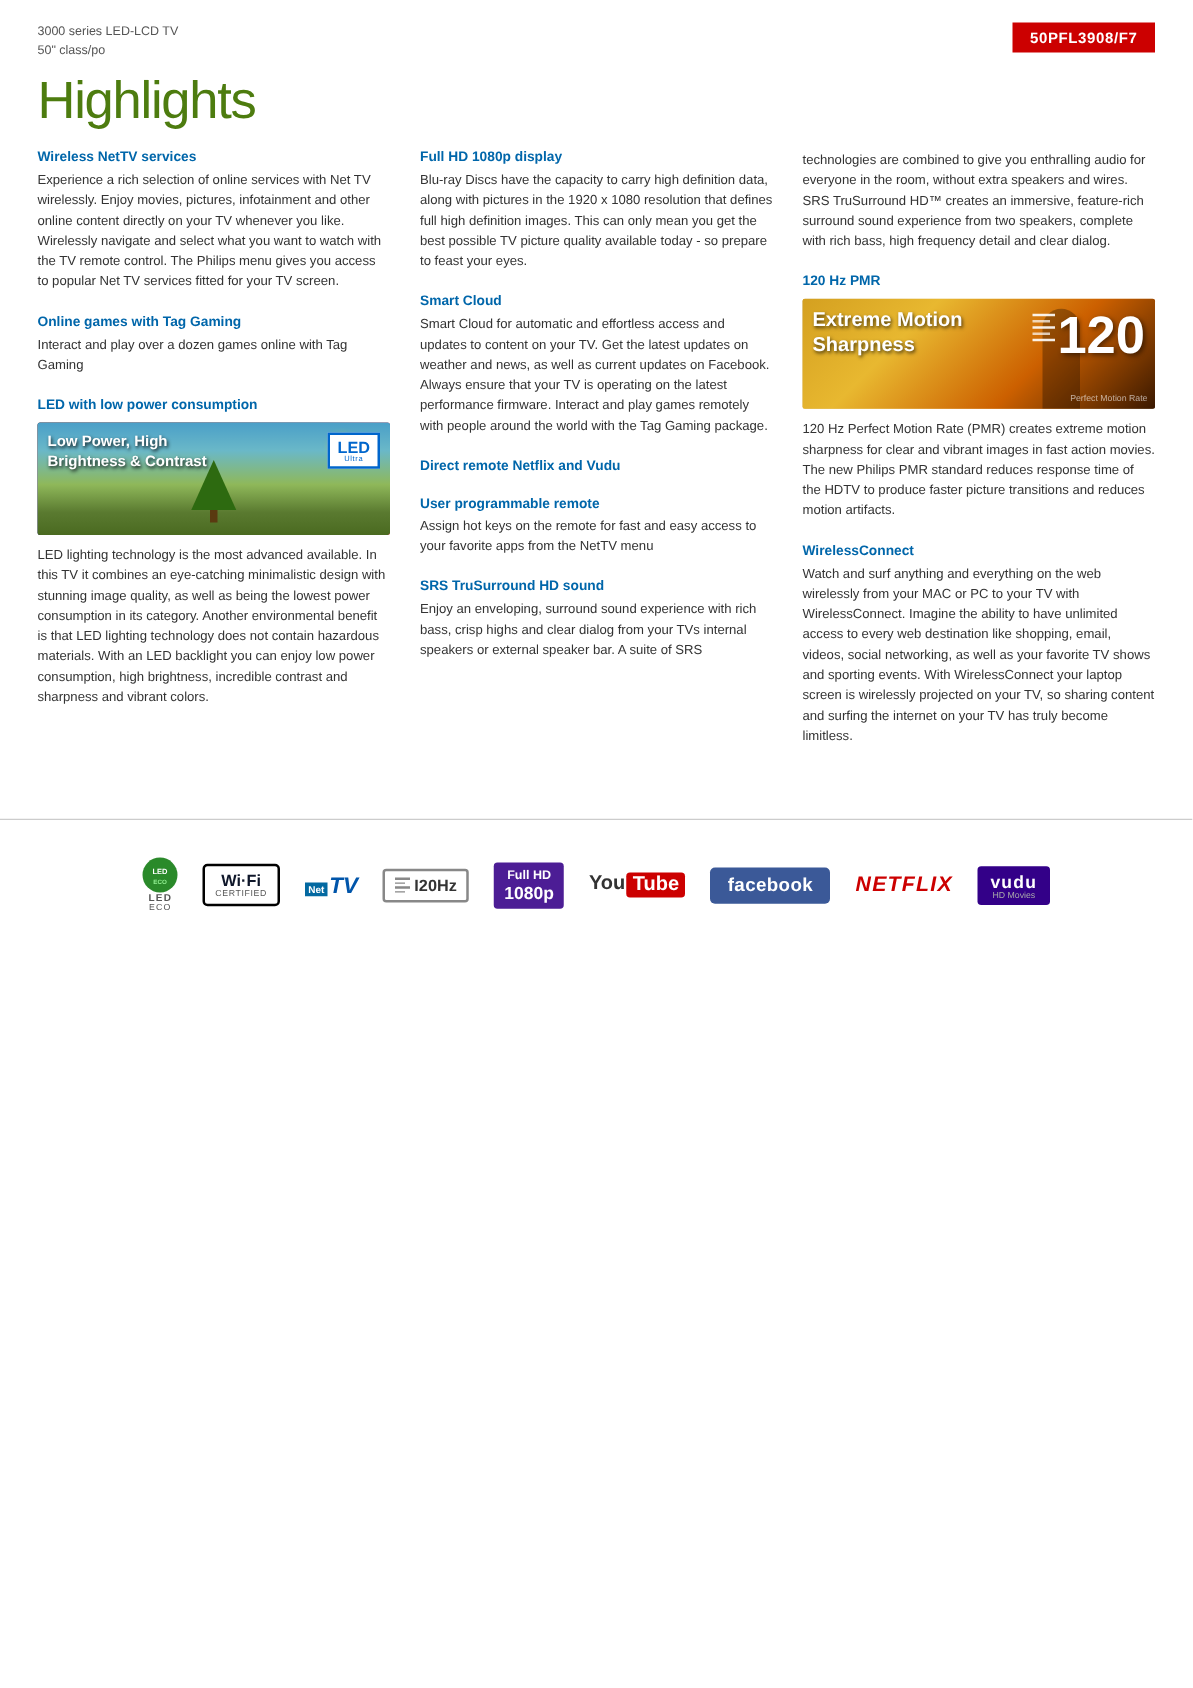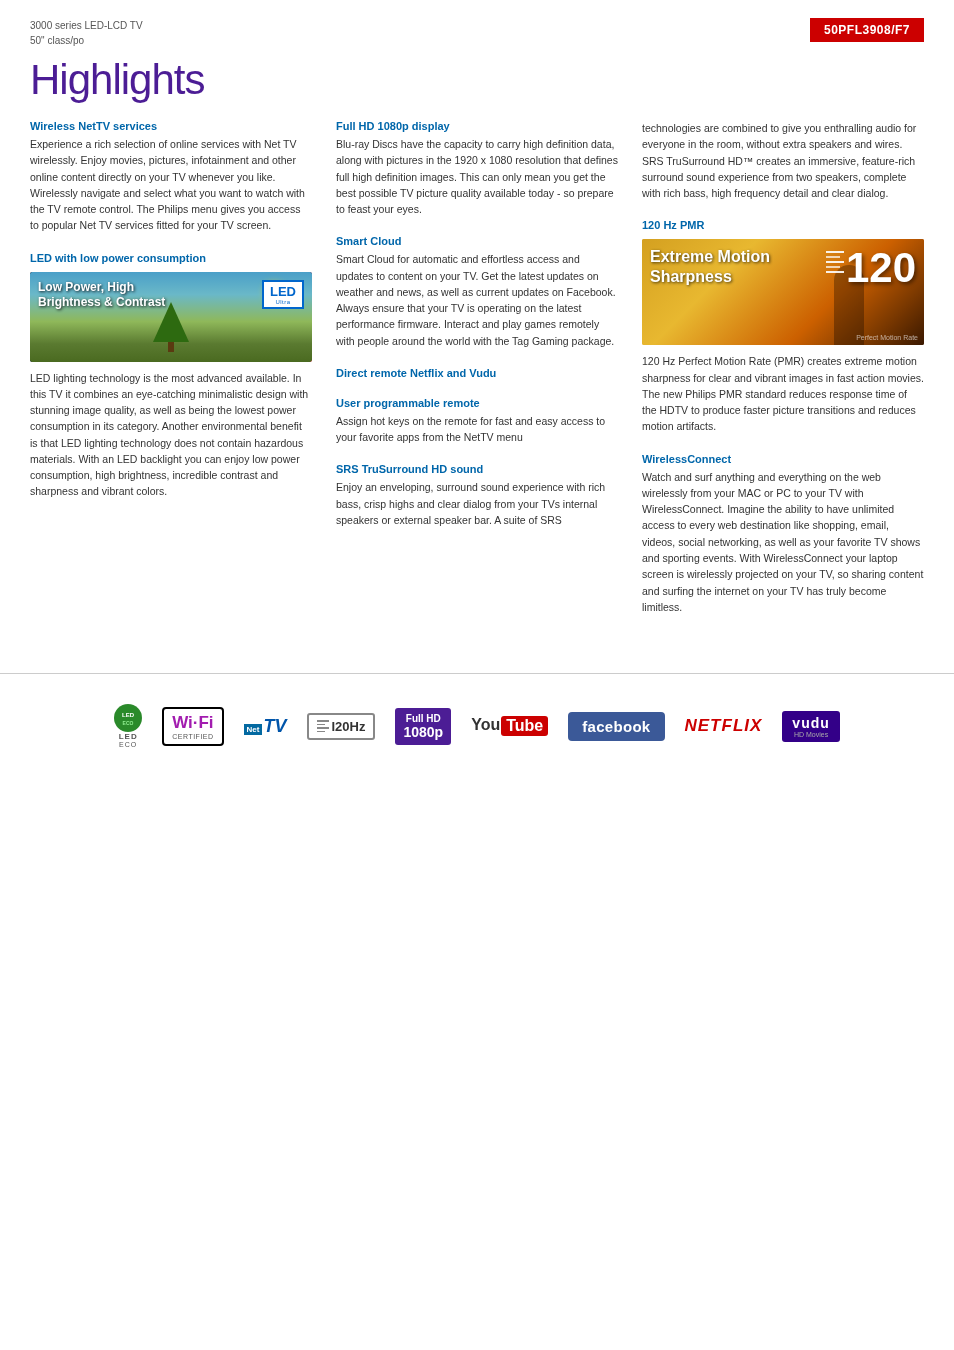--- a/index.html
+++ b/index.html
@@ -36,21 +36,21 @@
       font-weight: bold;
       padding: 5px 14px;
       letter-spacing: 0.5px;
     }
     .title-section {
       padding: 8px 30px 16px 30px;
     }
     .highlights-title {
       font-size: 42px;
       font-weight: 300;
-      color: #4c1d95;
+      color: #4d7c0f;
       letter-spacing: -1px;
     }
     
     .content {
       display: flex;
       gap: 0;
       padding: 0 30px;
     }
     .col {
       flex: 1;
@@ -113,21 +113,21 @@
       justify-content: center;
       color: #fff;
       font-size: 8px;
       font-weight: bold;
     }
     
     .pmr-image-box {
       background: linear-gradient(135deg, #c8a040 0%, #e8b840 40%, #cc6600 70%, #442200 100%);
       border-radius: 2px;
       margin: 8px 0;
-      height: 106px;
+      height: 88px;
       position: relative;
       overflow: hidden;
       display: flex;
       align-items: flex-start;
       padding: 8px;
     }
     
     .footer-logos {
       display: flex;
       align-items: center;
@@ -164,20 +164,24 @@
 
   <div class="content">
 
     <div class="col">
 
       <div class="section">
         <div class="section-title">Wireless NetTV services</div>
         <div class="section-text">Experience a rich selection of online services with Net TV wirelessly. Enjoy movies, pictures, infotainment and other online content directly on your TV whenever you like. Wirelessly navigate and select what you want to watch with the TV remote control. The Philips menu gives you access to popular Net TV services fitted for your TV screen.</div>
       </div>
 
+      <div class="section">
+        <div class="section-title">Online games with Tag Gaming</div>
+        <div class="section-text">Interact and play over a dozen games online with Tag Gaming</div>
+      </div>
 
       <div class="section">
         <div class="section-title">LED with low power consumption</div>
 
         <div class="led-image-box">
 
           <div style="position:absolute;top:0;left:0;width:100%;height:100%;background:linear-gradient(to bottom, #4a9fc8 0%, #6ab8c8 25%, #8fb85a 55%, #5a7a30 80%, #4a6a20 100%);border-radius:2px;"></div>
 
           <div style="position:absolute;bottom:10px;left:50%;transform:translateX(-50%);">
             <div style="width:0;height:0;border-left:18px solid transparent;border-right:18px solid transparent;border-bottom:40px solid #2d6a10;"></div>
@@ -286,21 +290,21 @@
         </svg>
       </div>
       <div style="font-size:8px;color:#555;letter-spacing:1px;text-align:center;">
         <div style="font-size:8px;font-weight:bold;">LED</div>
         <div style="font-size:7px;">ECO</div>
       </div>
     </div>
 
     <div class="logo-item">
       <div style="border:2px solid #000;border-radius:4px;padding:4px 8px;text-align:center;">
-        <div style="font-size:17px;font-weight:bold;color:#a21caf;">Wi·Fi</div>
+        <div style="font-size:13px;font-weight:bold;color:#0f172a;">Wi·Fi</div>
         <div style="font-size:7px;color:#555;letter-spacing:0.5px;">CERTIFIED</div>
       </div>
     </div>
 
     <div class="logo-item">
       <div style="display:flex;flex-direction:column;align-items:center;">
         <div style="display:flex;align-items:flex-end;">
           <div style="font-size:8px;background:#0369a1;color:#fff;padding:1px 3px;font-weight:bold;margin-right:1px;">Net</div>
           <div style="font-size:18px;font-weight:bold;color:#0055aa;font-style:italic;line-height:1;">TV</div>
         </div>

